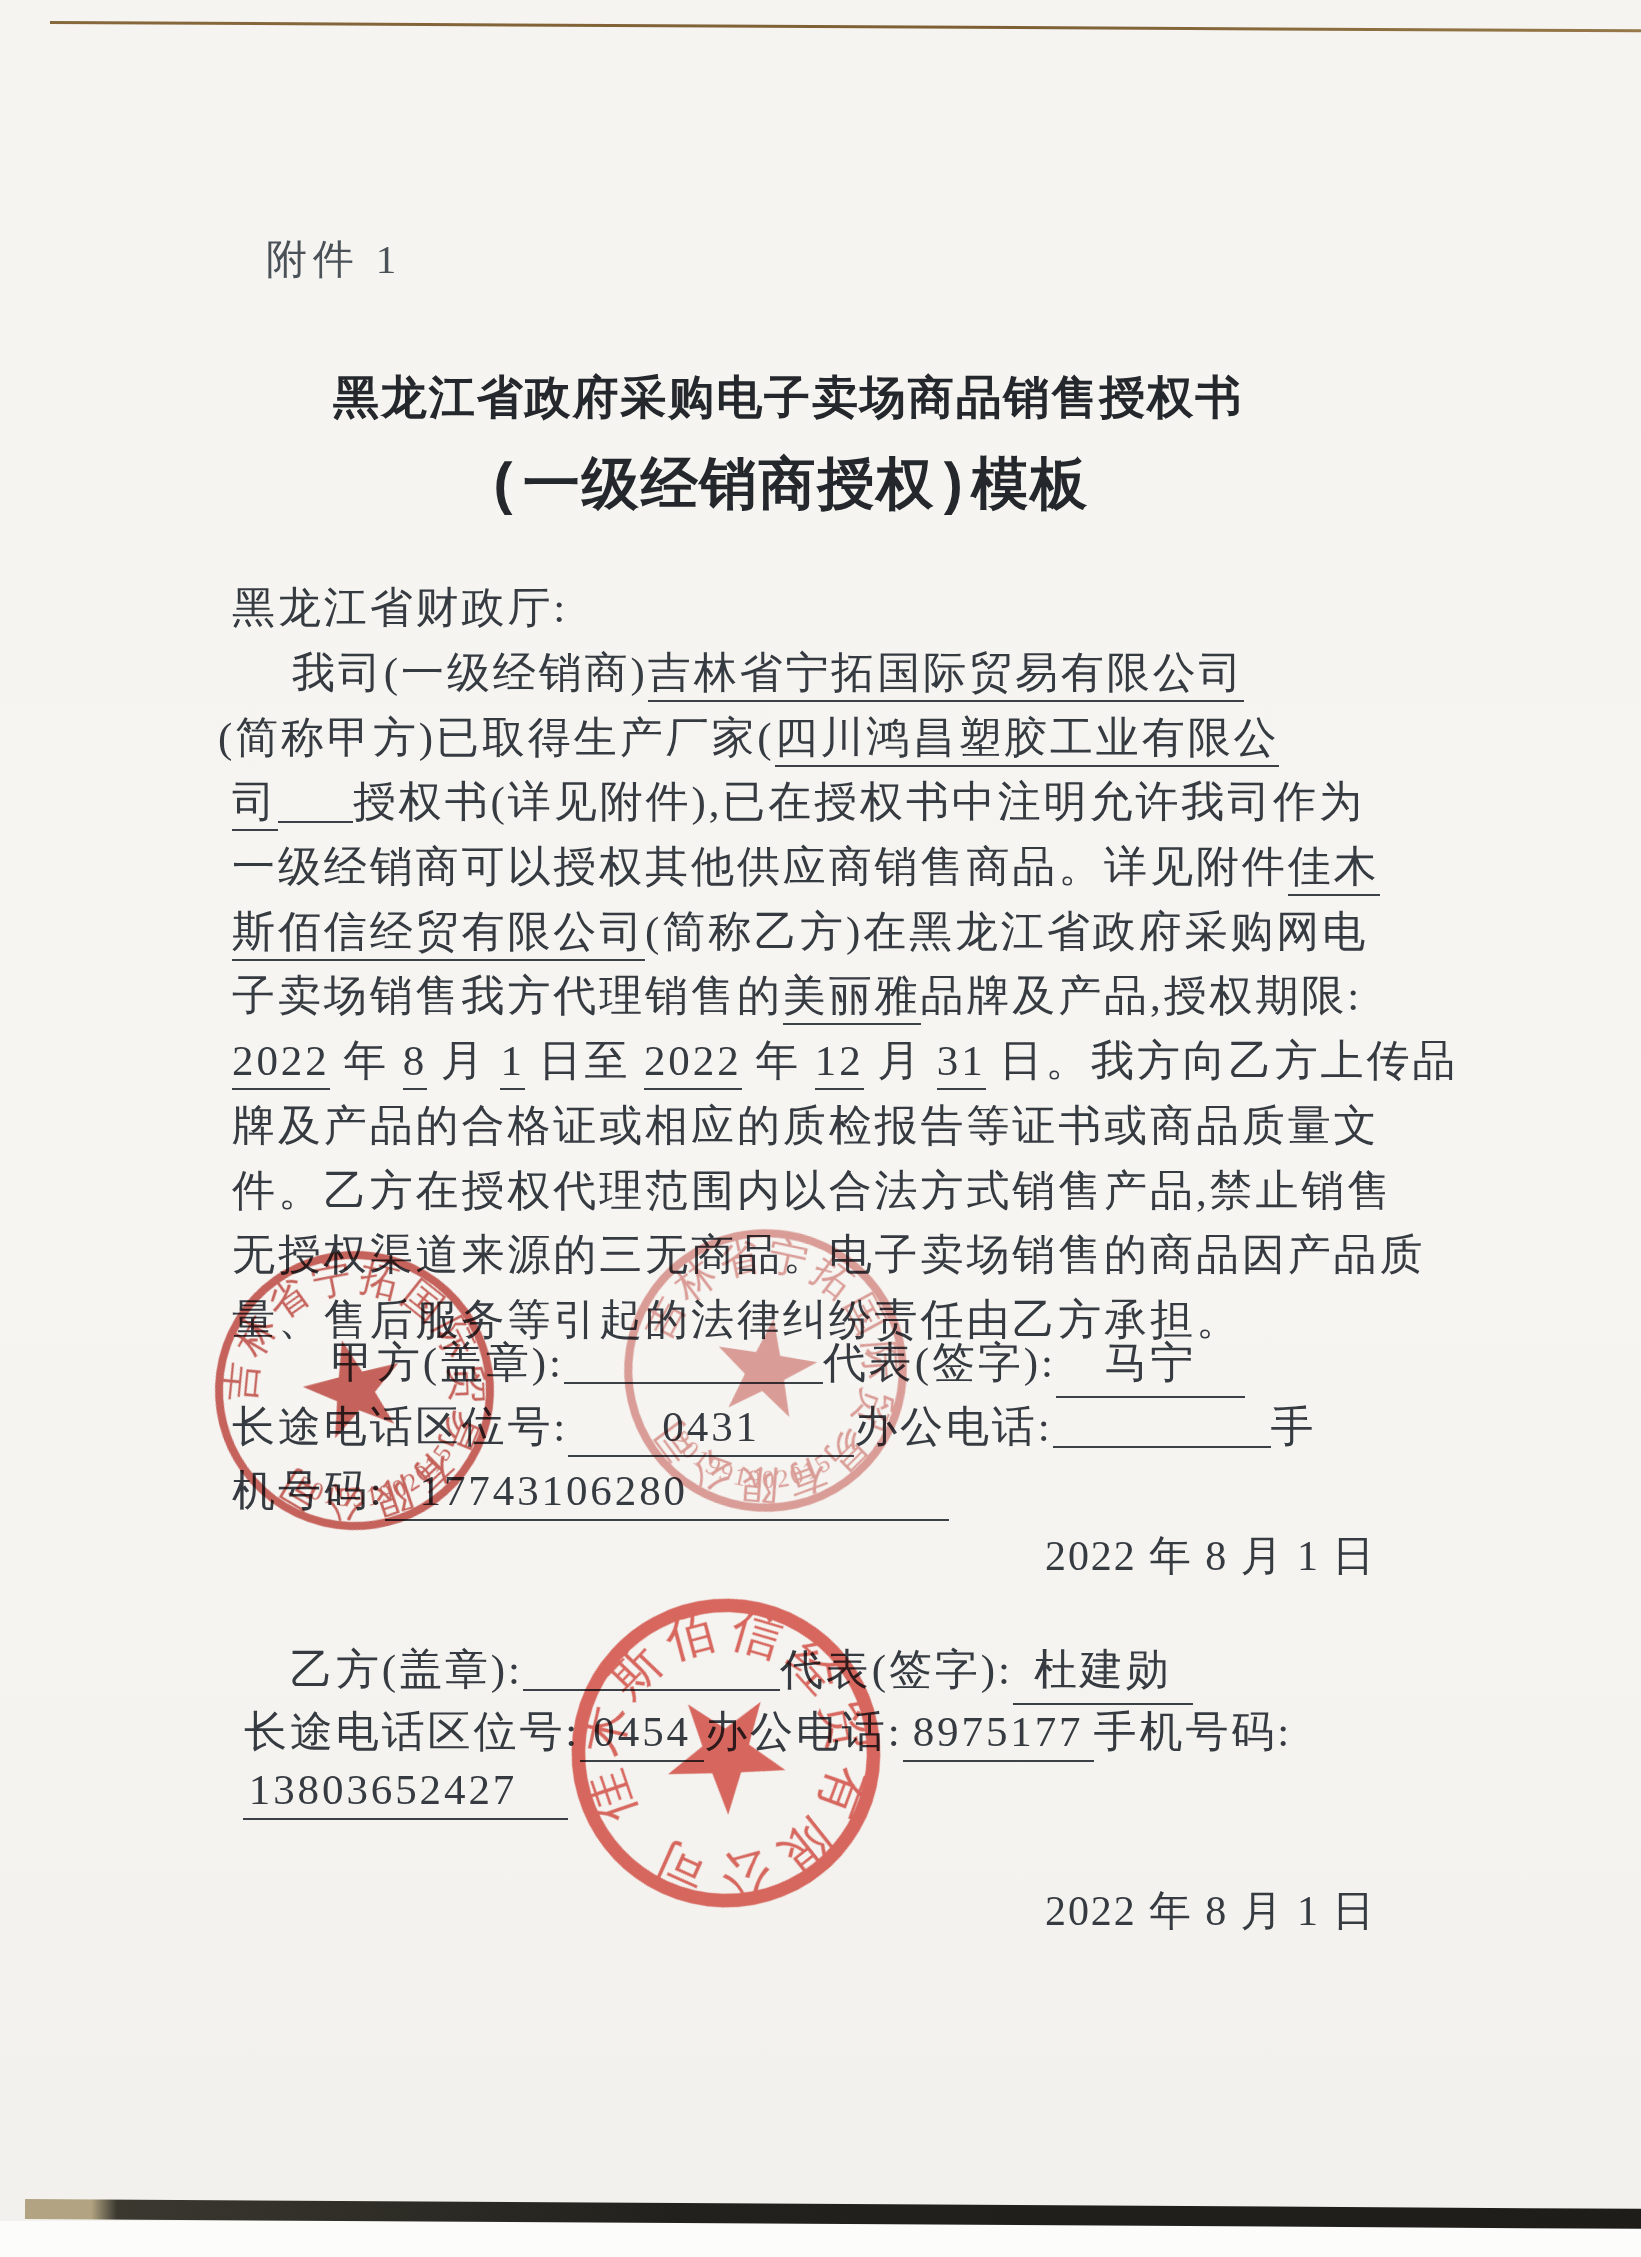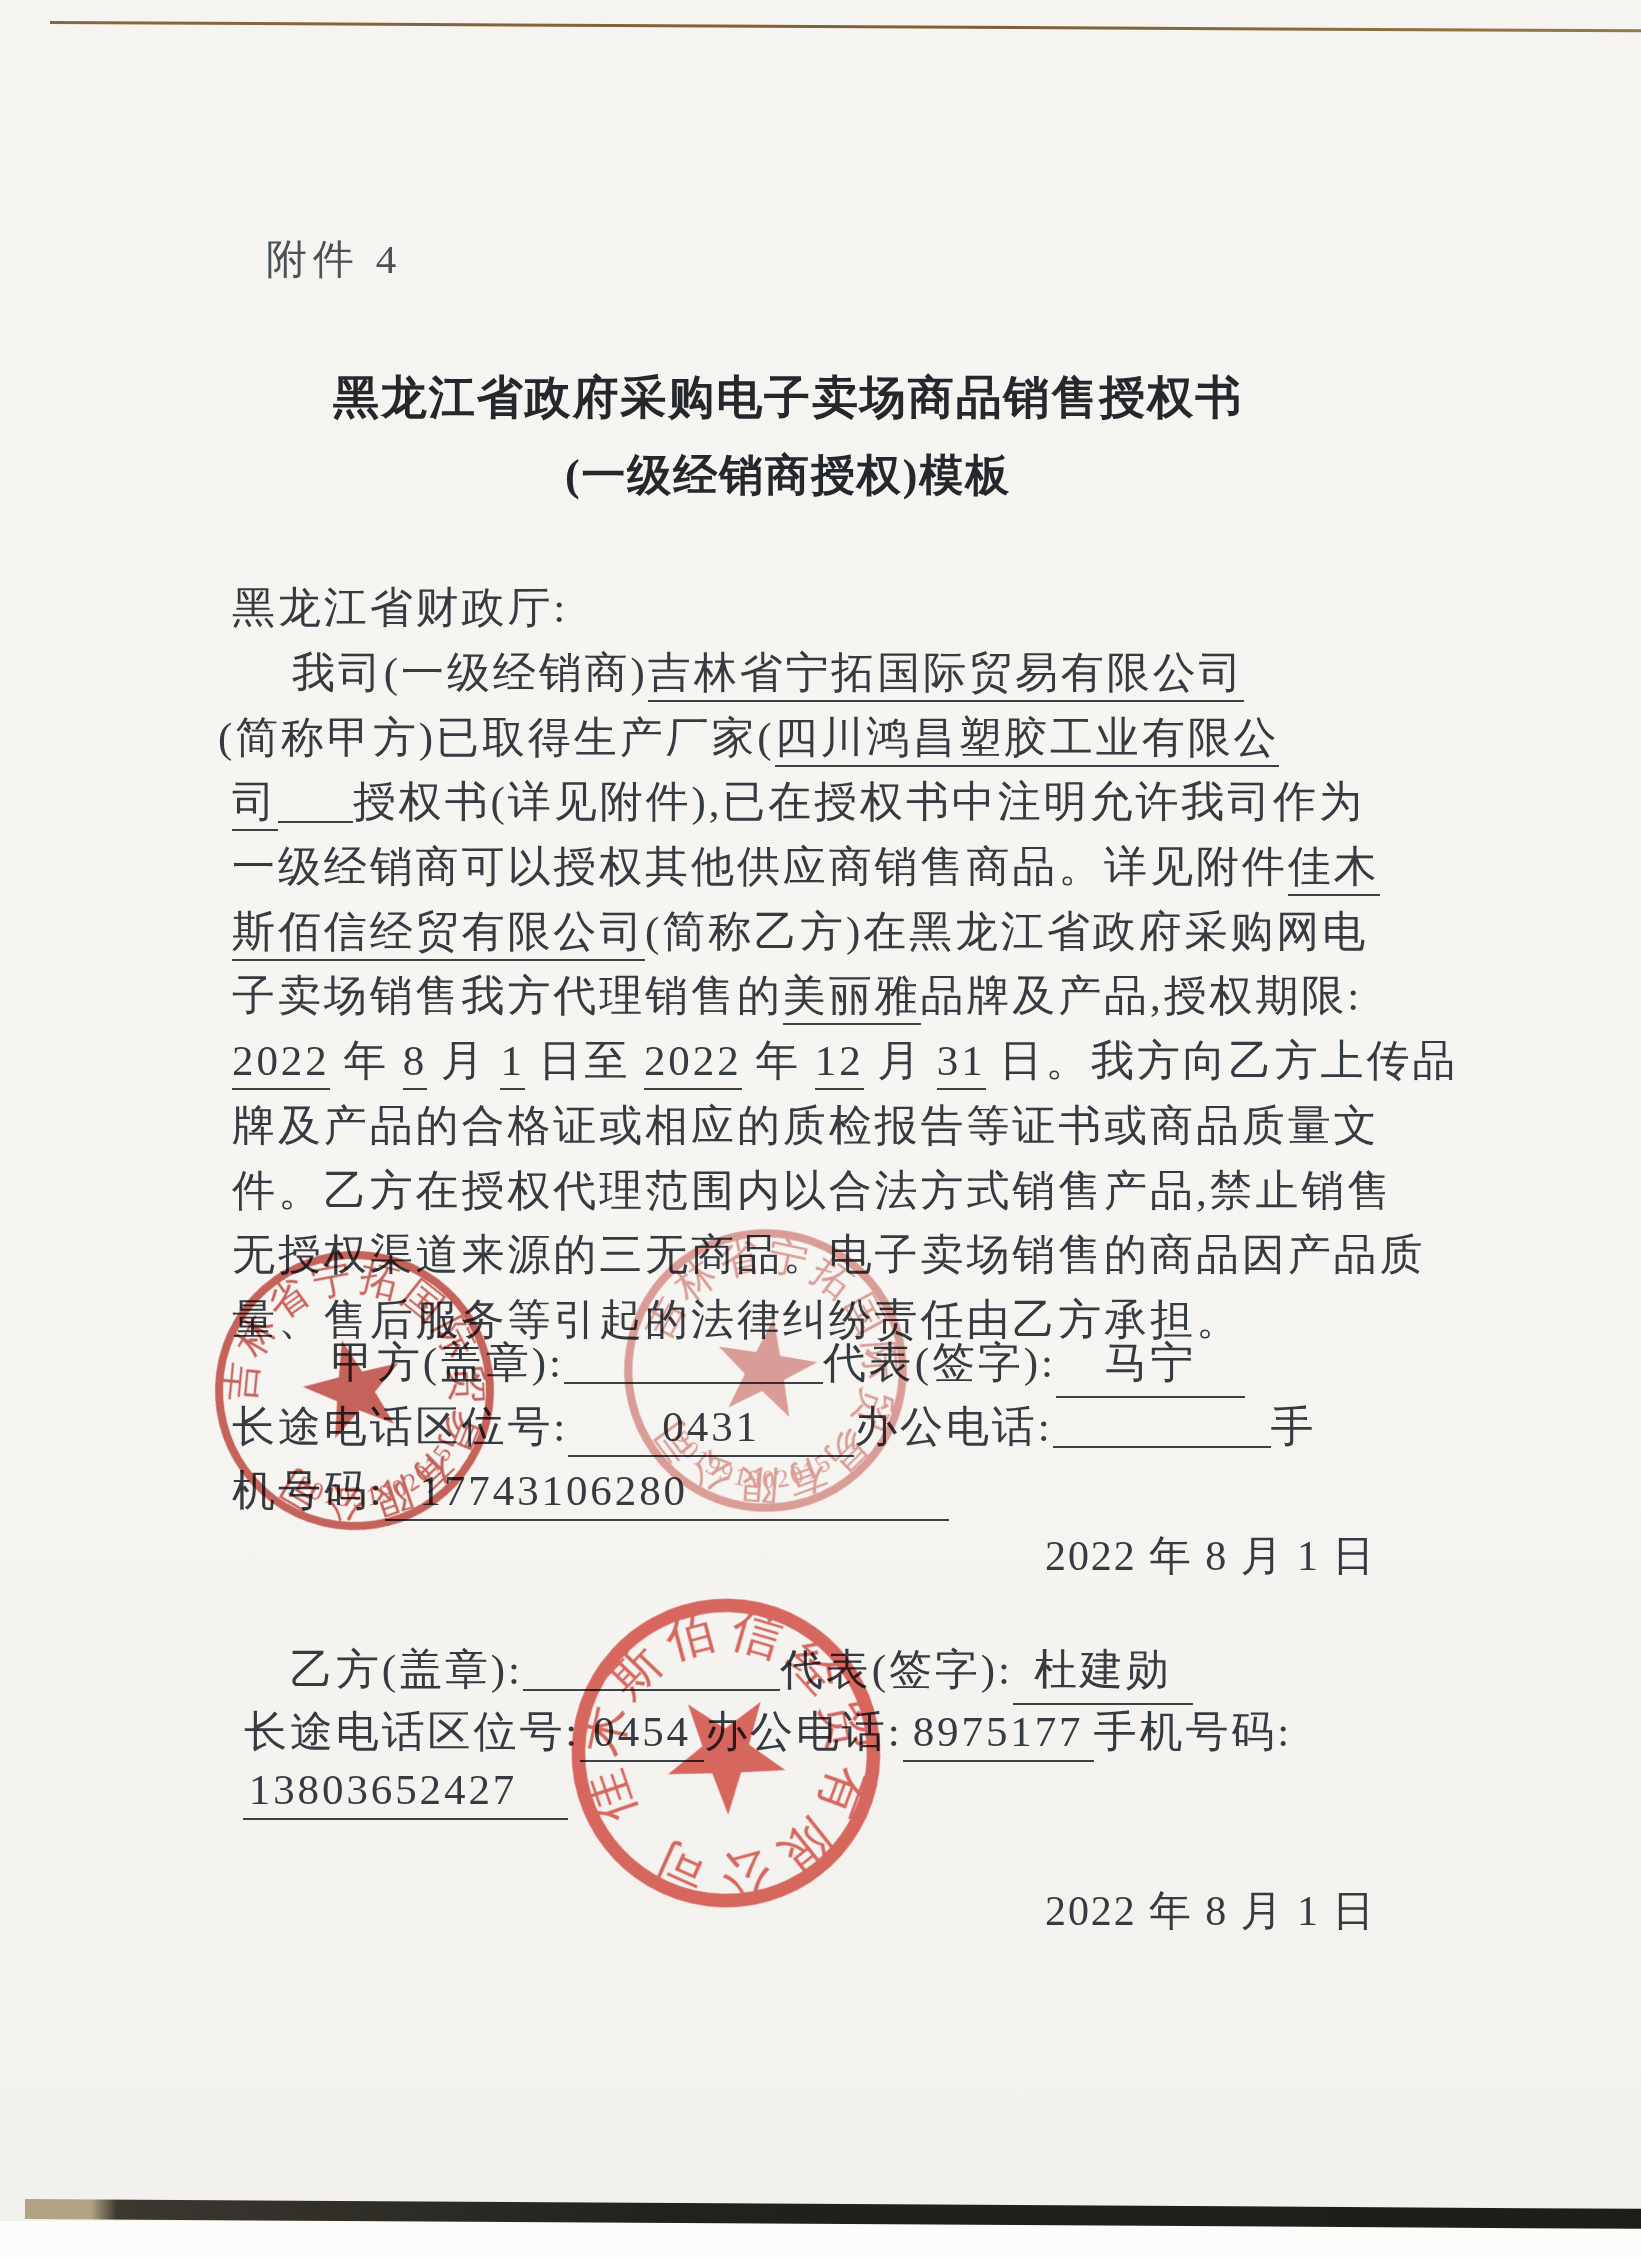--- a/index.html
+++ b/index.html
@@ -29,21 +29,21 @@
   }
   .attachment {
     position:absolute; left:266px; top:232px;
     font-size:41px; letter-spacing:5.8px; color:#4a5258;
   }
   .title {
     position:absolute; left:232px; width:1112px; text-align:center;
     font-weight:bold; color:#24282c; white-space:nowrap;
   }
   .title1 { top:367px; font-size:46px; letter-spacing:1.9px; }
-  .title2 { top:446px; font-size:44px; letter-spacing:1.9px; }
+  .title2 { top:446px; font-size:57px; letter-spacing:1.9px;font-family:Liberation Mono, monospace; }
   .line {
     position:absolute; white-space:nowrap;
     font-size:43px; letter-spacing:2.9px; color:#363b41;
   }
   .u { border-bottom:2.9px solid #3c4147; padding-bottom:3.9px; }
   .u-gap {
     display:inline-block; height:42px; vertical-align:-6.8px;
     border-bottom:2.9px solid #3c4147;
   }
   .u-val {
@@ -63,21 +63,21 @@
   .stamp-a2 { left:612px; top:1217px; width:307px; height:307px; transform:rotate(9deg);  color:#c6473f; opacity:0.5; }
   .stamp-b  { left:562px; top:1589px; width:328px; height:328px; transform:rotate(-38deg); color:#dd574e; opacity:0.88; }
 </style>
 </head>
 <body>
 
 <div class="page">
 
   <div class="top-edge"></div>
 
-  <div class="attachment">附件 4</div>
+  <div class="attachment">附件 1</div>
 
   <div class="title title1">黑龙江省政府采购电子卖场商品销售授权书</div>
   <div class="title title2">(一级经销商授权)模板</div>
 
   <div class="line" style="left:232px; top:579px;">
     <span>黑龙江省财政厅:</span>
   </div>
 
   <div class="line" style="left:292px; top:644px;">
     <span>我司(一级经销商)</span><span class="u">吉林省宁拓国际贸易有限公司</span>

